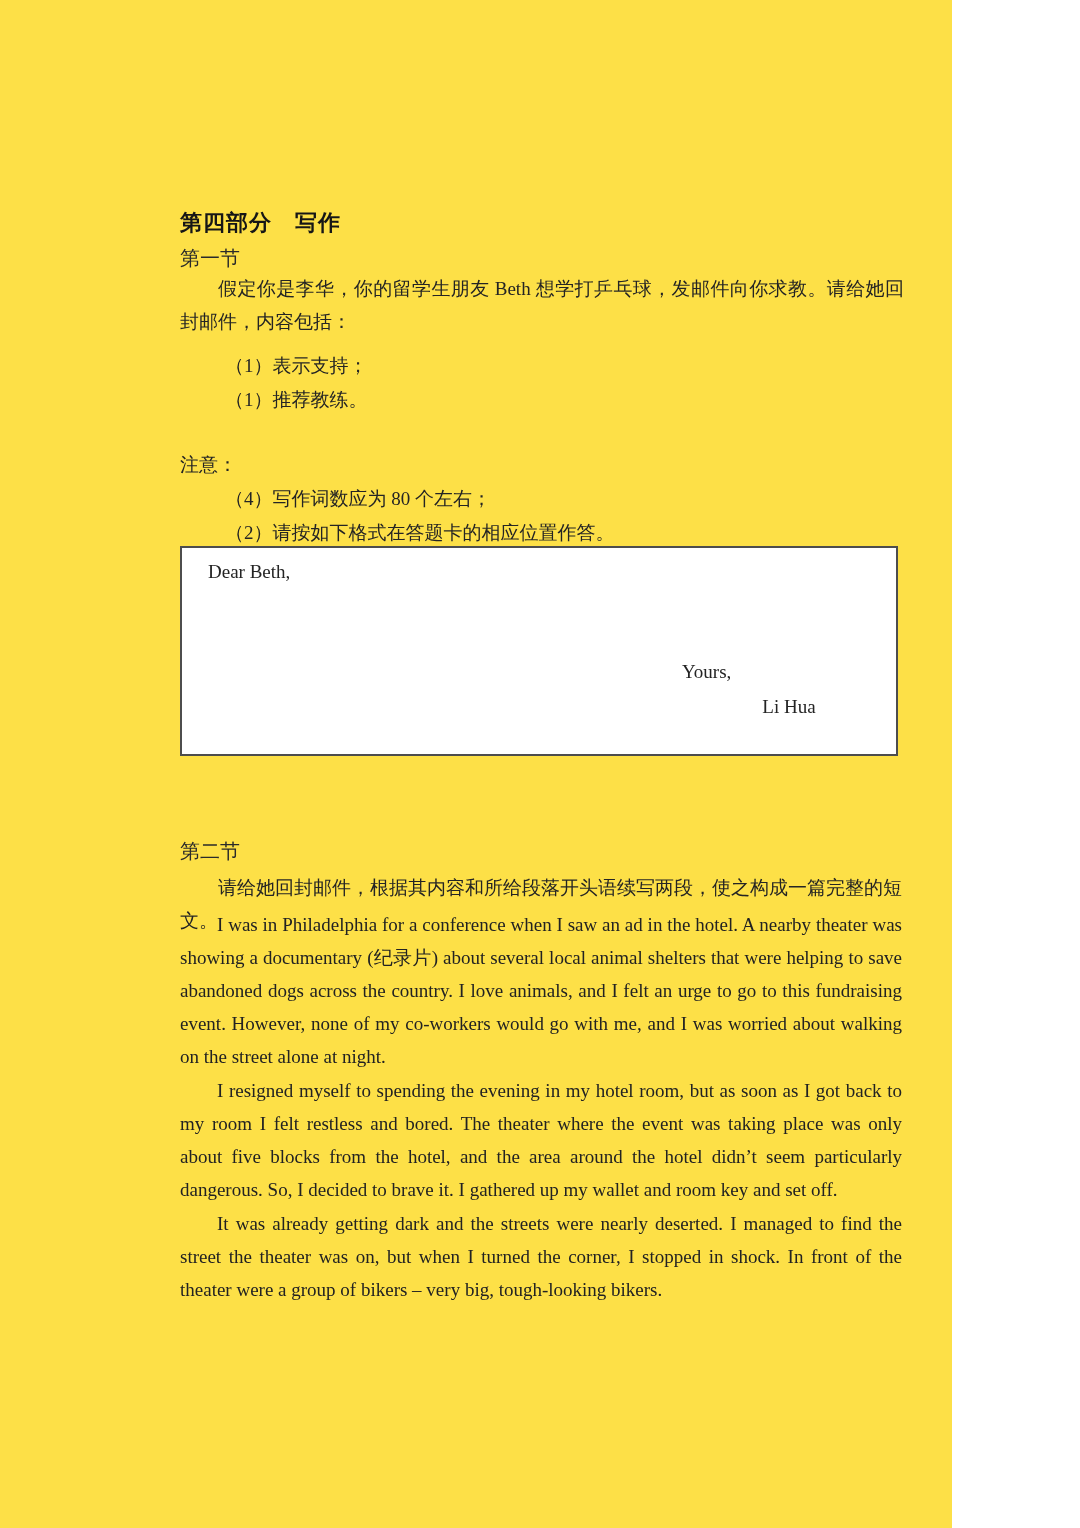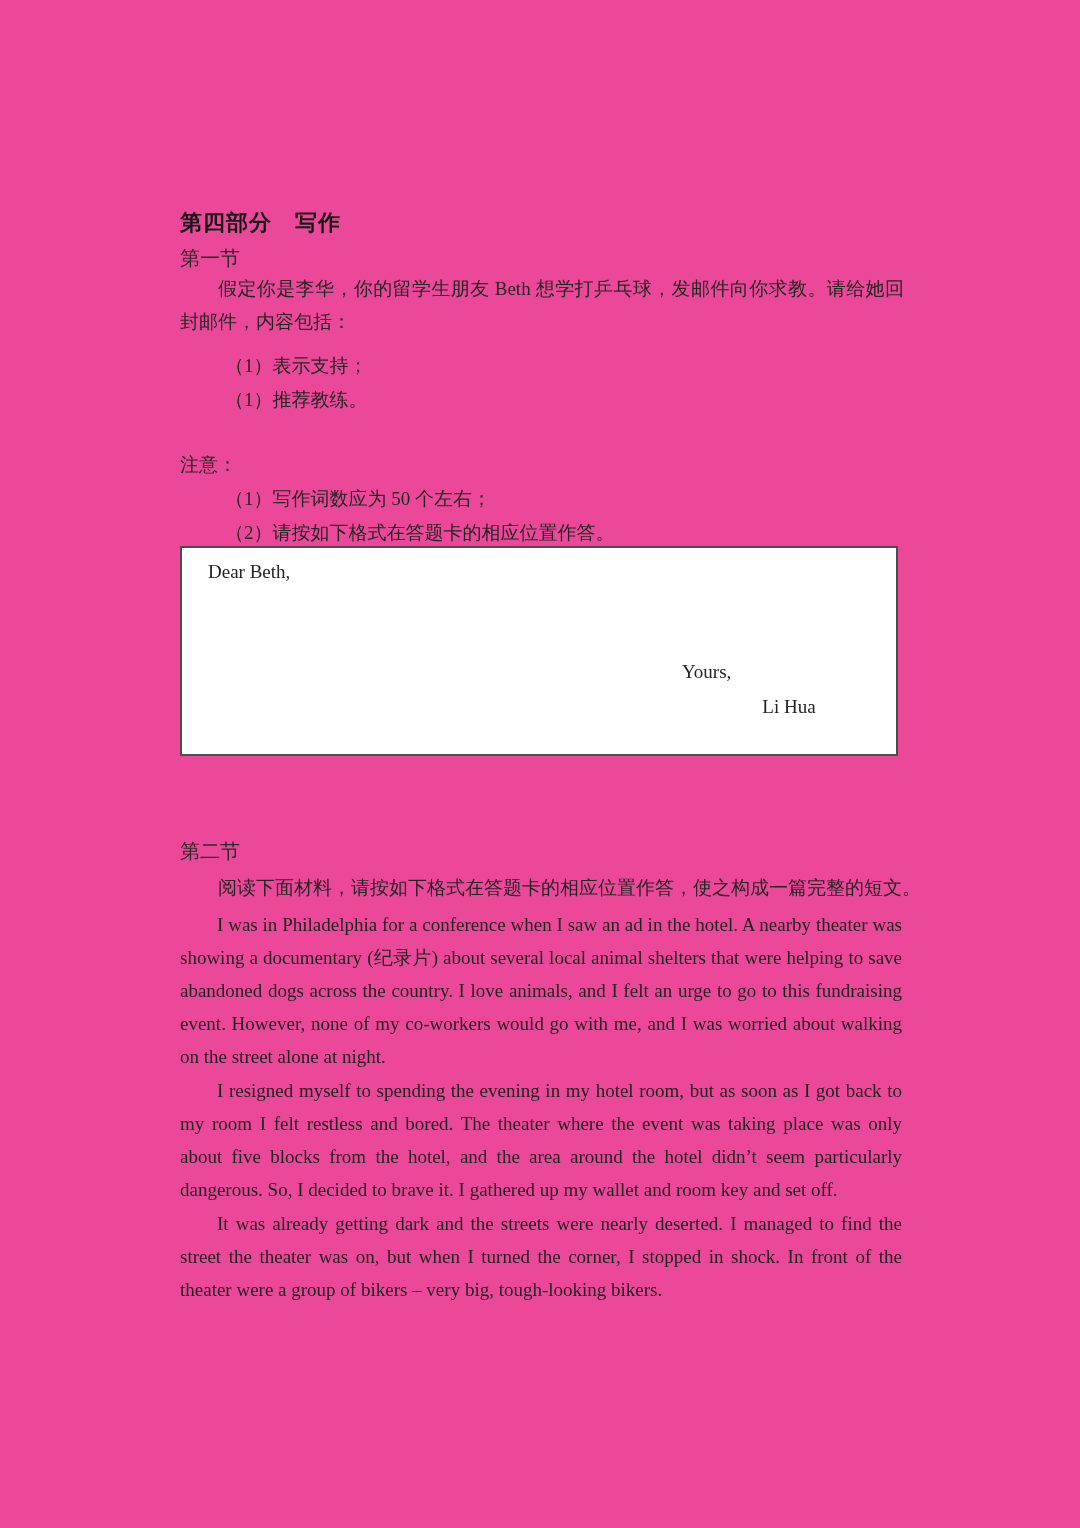--- a/index.html
+++ b/index.html
@@ -4,23 +4,23 @@
 <style>
   * { margin: 0; padding: 0; box-sizing: border-box; }
   html, body {
     width: 1080px;
     background: #ffffff;
     font-family: "Liberation Serif", "DejaVu Serif", serif;
     color: #1e1e1e;
   }
   .page {
     position: relative;
-    width: 1080px;
+    width: 952px;
     height: 1528px;
-    background: #ec4899;
+    background: #fde047;
     overflow: hidden;
   }
   .content {
     position: absolute;
     left: 180px;
     top: 0;
     width: 724px;
   }
   .abs { position: absolute; left: 0; }
 
@@ -100,33 +100,33 @@
     <div class="abs sec-heading sec1-heading">第一节</div>
 
     <div class="abs cn-body task-desc">假定你是李华，你的留学生朋友 Beth 想学打乒乓球，发邮件向你求教。请给她回封邮件，内容包括：</div>
 
     <div class="abs cn-body point-1">（1）表示支持；</div>
 
     <div class="abs cn-body point-2">（1）推荐教练。</div>
 
     <div class="abs cn-body notice-label">注意：</div>
 
-    <div class="abs cn-body notice-1">（1）写作词数应为 50 个左右；</div>
+    <div class="abs cn-body notice-1">（4）写作词数应为 80 个左右；</div>
 
     <div class="abs cn-body notice-2">（2）请按如下格式在答题卡的相应位置作答。</div>
 
     <div class="abs letter-box">
       <div class="letter-line salutation">Dear Beth,</div>
       <div class="letter-line closing">Yours,</div>
       <div class="letter-line signature">Li Hua</div>
     </div>
 
     <div class="abs sec-heading sec2-heading">第二节</div>
 
-    <div class="abs cn-body sec2-instruction">阅读下面材料，请按如下格式在答题卡的相应位置作答，使之构成一篇完整的短文。</div>
+    <div class="abs cn-body sec2-instruction">请给她回封邮件，根据其内容和所给段落开头语续写两段，使之构成一篇完整的短文。</div>
 
     <div class="abs story">
       <p>I was in Philadelphia for a conference when I saw an ad in the hotel. A nearby theater was showing a documentary (纪录片) about several local animal shelters that were helping to save abandoned dogs across the country. I love animals, and I felt an urge to go to this fundraising event. However, none of my co-workers would go with me, and I was worried about walking on the street alone at night.</p>
       <p>I resigned myself to spending the evening in my hotel room, but as soon as I got back to my room I felt restless and bored. The theater where the event was taking place was only about five blocks from the hotel, and the area around the hotel didn’t seem particularly dangerous. So, I decided to brave it. I gathered up my wallet and room key and set off.</p>
       <p>It was already getting dark and the streets were nearly deserted. I managed to find the street the theater was on, but when I turned the corner, I stopped in shock. In front of the theater were a group of bikers – very big, tough-looking bikers.</p>
     </div>
 
   </div>
 </div>
 

